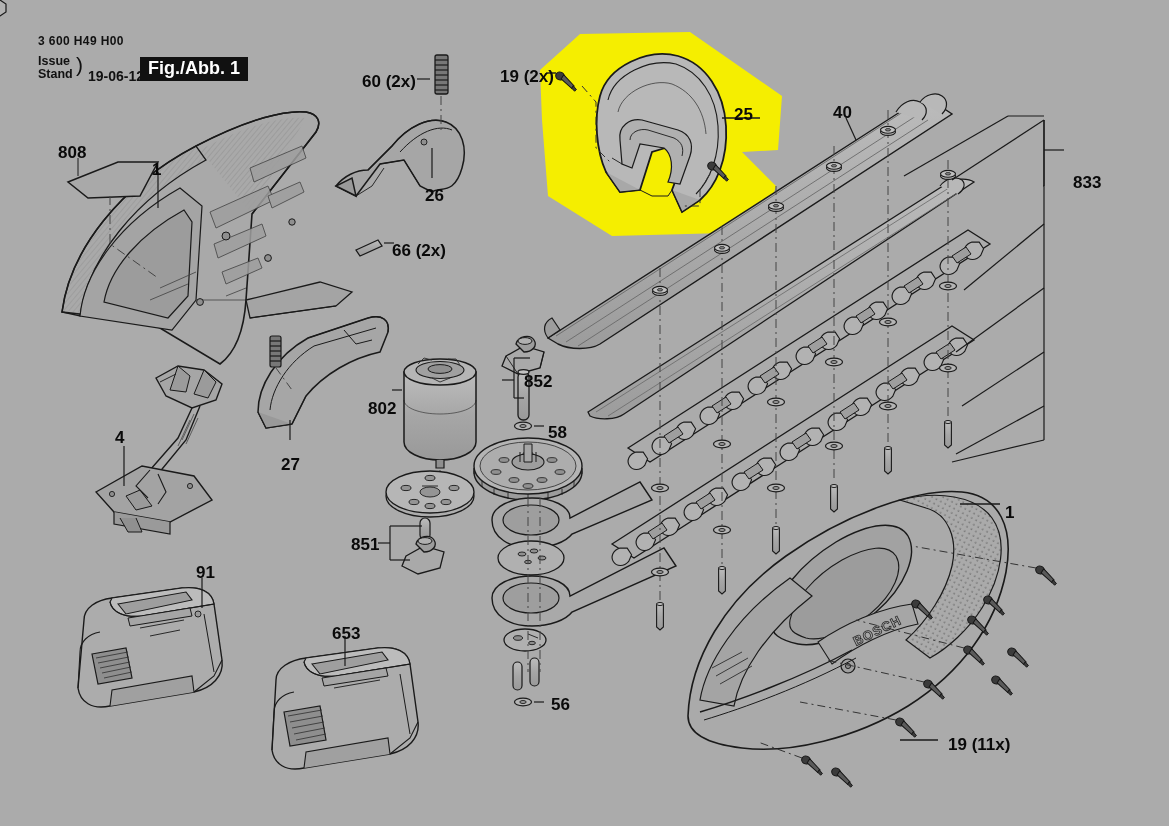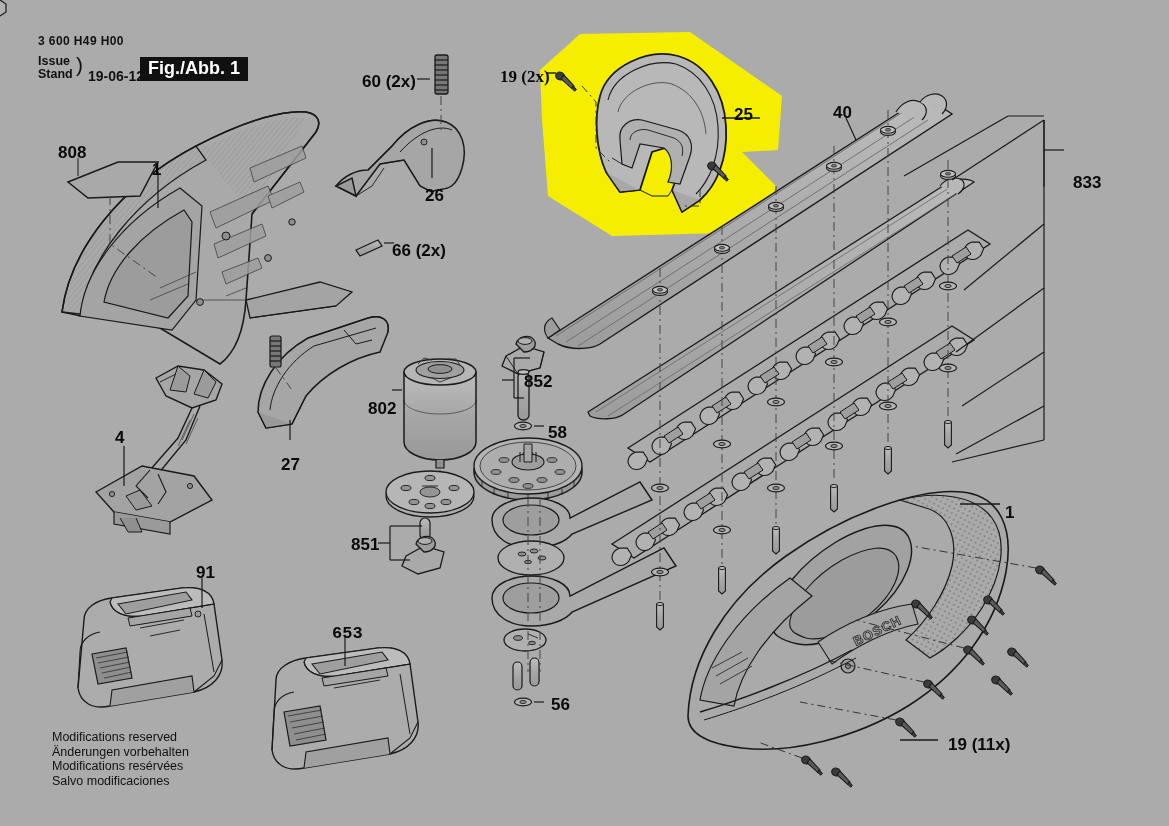--- a/index.html
+++ b/index.html
@@ -710,43 +710,37 @@
 
   <div class="hdr" id="hdr-code">3 600 H49 H00</div>
   <div class="hdr" id="hdr-issue">
     <span>Issue</span><br>
     <span>Stand</span>
   </div>
   <div class="hdr" id="hdr-brace">)</div>
   <div class="hdr" id="hdr-date">19-06-12</div>
   <div class="hdr" id="hdr-fig">Fig./Abb. 1</div>
 
-  <div id="legal">
-    <div>Modifications reserved</div>
-    <div>Änderungen vorbehalten</div>
-    <div>Modifications resérvées</div>
-    <div>Salvo modificaciones</div>
-  </div>
 
   <div id="callout-layer">
       <div class="lbl" style="left: 58px; top: 143px;">808</div>
       <div class="lbl" style="left: 152px; top: 160px;">1</div>
       <div class="lbl" style="left: 362px; top: 72px;">60 (2x)</div>
       <div class="lbl" style="left: 425px; top: 186px;">26</div>
-      <div class="lbl" style="left: 500px; top: 67px; font-family: Liberation Serif, serif;">19 (2x)</div>
+      <div class="lbl" style="left: 500px; top: 67px;">19 (2x)</div>
       <div class="lbl" style="left: 734px; top: 105px;">25</div>
       <div class="lbl" style="left: 833px; top: 103px;">40</div>
       <div class="lbl" style="left: 1073px; top: 173px;">833</div>
       <div class="lbl" style="left: 392px; top: 241px;">66 (2x)</div>
       <div class="lbl" style="left: 115px; top: 428px;">4</div>
       <div class="lbl" style="left: 281px; top: 455px;">27</div>
       <div class="lbl" style="left: 368px; top: 399px;">802</div>
       <div class="lbl" style="left: 476px; top: 372px; margin-left: 48px;">852</div>
       <div class="lbl" style="left: 548px; top: 423px;">58</div>
       <div class="lbl" style="left: 351px; top: 535px;">851</div>
       <div class="lbl" style="left: 551px; top: 695px;">56</div>
       <div class="lbl" style="left: 196px; top: 563px; text-align: right;">91</div>
-      <div class="lbl" style="left: 332px; top: 624px; font-family: Liberation Mono, monospace;">653</div>
+      <div class="lbl" style="left: 332px; top: 624px;">653</div>
       <div class="lbl" style="left: 1005px; top: 503px;">1</div>
       <div class="lbl" style="left: 948px; top: 735px;">19 (11x)</div>
     </div>
 
 </div>
 
 </body></html>

